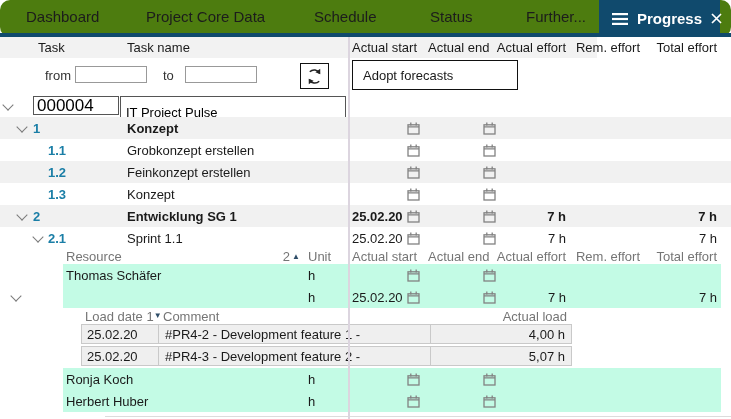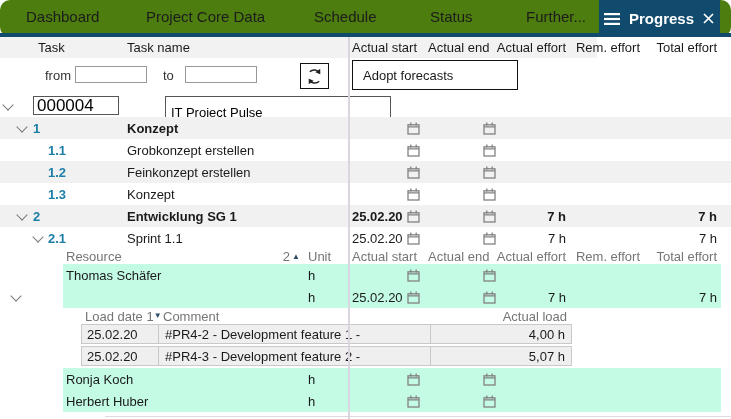--- a/index.html
+++ b/index.html
@@ -9,21 +9,21 @@
   html,body{margin:0;padding:0;background:#fff;}
   .app{position:relative;width:731px;height:419px;overflow:hidden;background:#fff;
        font-family:"Liberation Sans",sans-serif;font-size:13px;color:#1a1a1a;}
 
   
   .tabbar{position:absolute;top:0;left:0;width:731px;height:37px;background:#4d7c0f;border-radius:10px;}
   .tabbar .navybar{position:absolute;left:0;bottom:0;width:731px;height:4px;background:var(--navy);}
   .tab{position:absolute;top:0;height:33px;display:flex;align-items:center;font-size:15px;color:#1c1c1c;cursor:default;white-space:nowrap;}
   .tpos0{left:26px}.tpos1{left:146px}.tpos2{left:314px}.tpos3{left:430px}.tpos4{left:526px}
   .tab.active{left:599px;width:121px;height:37px;background:var(--navy);color:#fff;
-              padding-left:5px;box-sizing:border-box;gap:9px;font-weight:600;}
+              padding-left:13px;box-sizing:border-box;gap:9px;font-weight:600;}
   .tab.active .xwrap{margin-left:auto;margin-right:12px;display:flex;align-items:center;}
 
   
   .colheader{position:absolute;top:37px;left:0;width:597px;height:21px;background:var(--hdrgray);}
   .cell{position:absolute;top:0;height:100%;display:flex;align-items:center;white-space:nowrap;}
   .x-task{left:38px}.x-tname{left:127px}
   .x-astart{left:352px;width:50px}.x-aend{left:428px}
   .x-aicon{left:407px}.x-eicon{left:483px}
   .x-aeff{left:494px;width:72px;justify-content:flex-end}
   .x-reff{left:570px;width:70px;justify-content:flex-end}
@@ -53,21 +53,21 @@
   .chev{position:absolute;width:7px;height:7px;border:solid #7a7a7a;border-width:0 0 1.6px 1.6px;
         transform:rotate(-45deg);top:6px;cursor:pointer;}
   .chev-l0{left:4px}.chev-l1{left:18px}.chev-l2{left:34px}.chev-res{left:12px}
   .num{position:absolute;top:0;height:100%;display:flex;align-items:center;color:var(--teal);font-weight:700;}
   .num-l1{left:33px}.num-l2{left:48px}
   .bold{font-weight:700;}
   .gray{color:var(--gtxt);}
   .idbox{position:absolute;left:33px;top:1px;width:86px;height:19px;border:1px solid #555;background:#fff;
          font-family:"Liberation Sans",sans-serif;font-size:17px;padding:0 3px;box-sizing:border-box;}
   .namebox{position:absolute;left:120px;top:1px;width:226px;height:33px;border:1px solid #555;background:#fff;
-         font-family:"Liberation Sans",sans-serif;font-size:13px;padding:0 5px;box-sizing:border-box;margin-left:45px;}
+         font-family:"Liberation Sans",sans-serif;font-size:13px;padding:0 5px;box-sizing:border-box;}
   .x-resname{left:66px}.x-unit{left:308px}
   .x-sort{left:268px;width:32px;justify-content:flex-end;gap:2px;}
   .tri{font-size:8px;color:#2e4d68;line-height:1;}
   
   .x-ldate{left:85px}.x-lcomment{left:163px}
   .x-lload{left:430px;width:137px;justify-content:flex-end;}
   .loadcell{position:absolute;top:0;height:20px;background:#efefef;border:1px solid #c9c9c9;
             box-sizing:border-box;display:flex;align-items:center;}
   .lc-date{left:81px;width:78px;padding-left:5px;}
   .lc-comment{left:158px;width:273px;padding-left:6px;}

